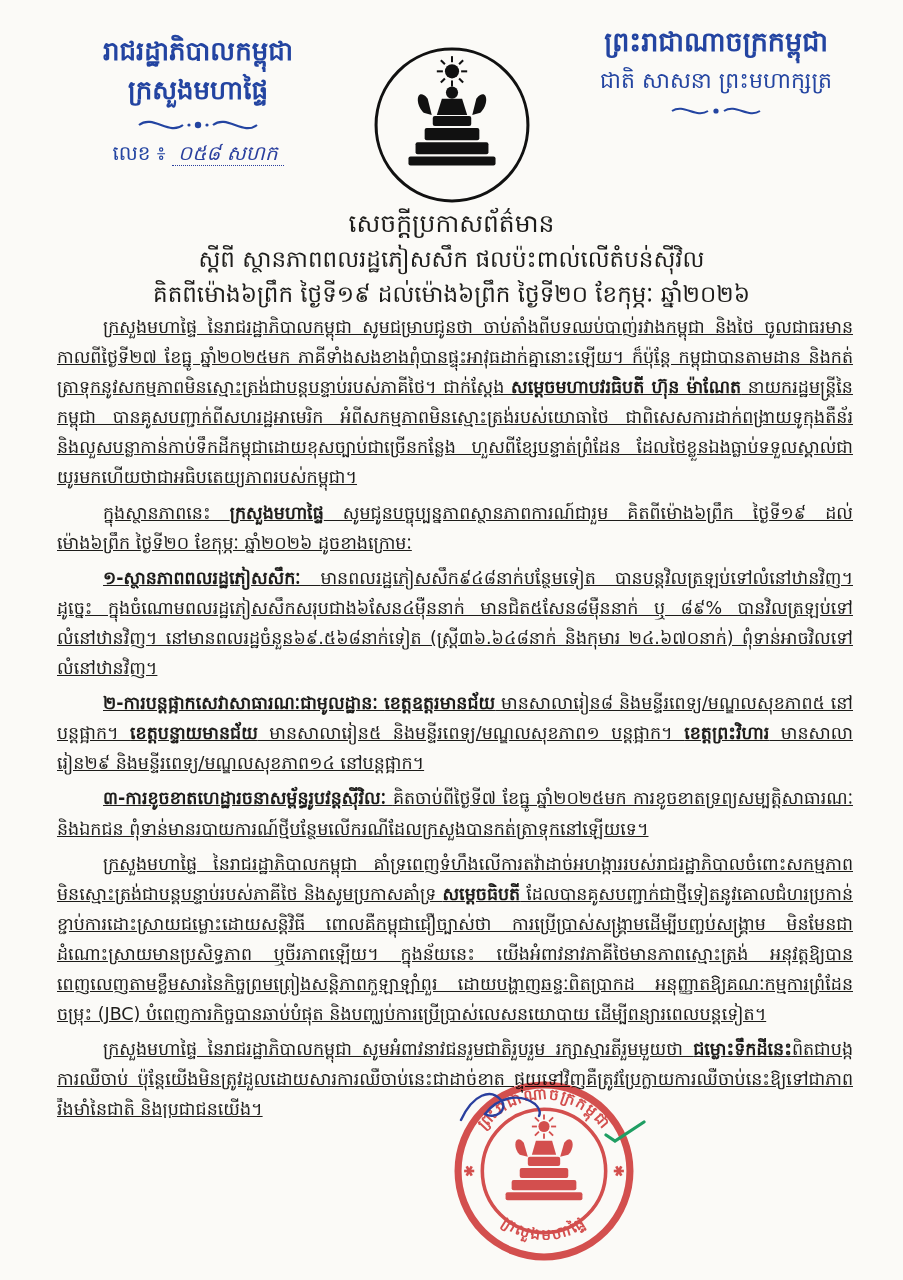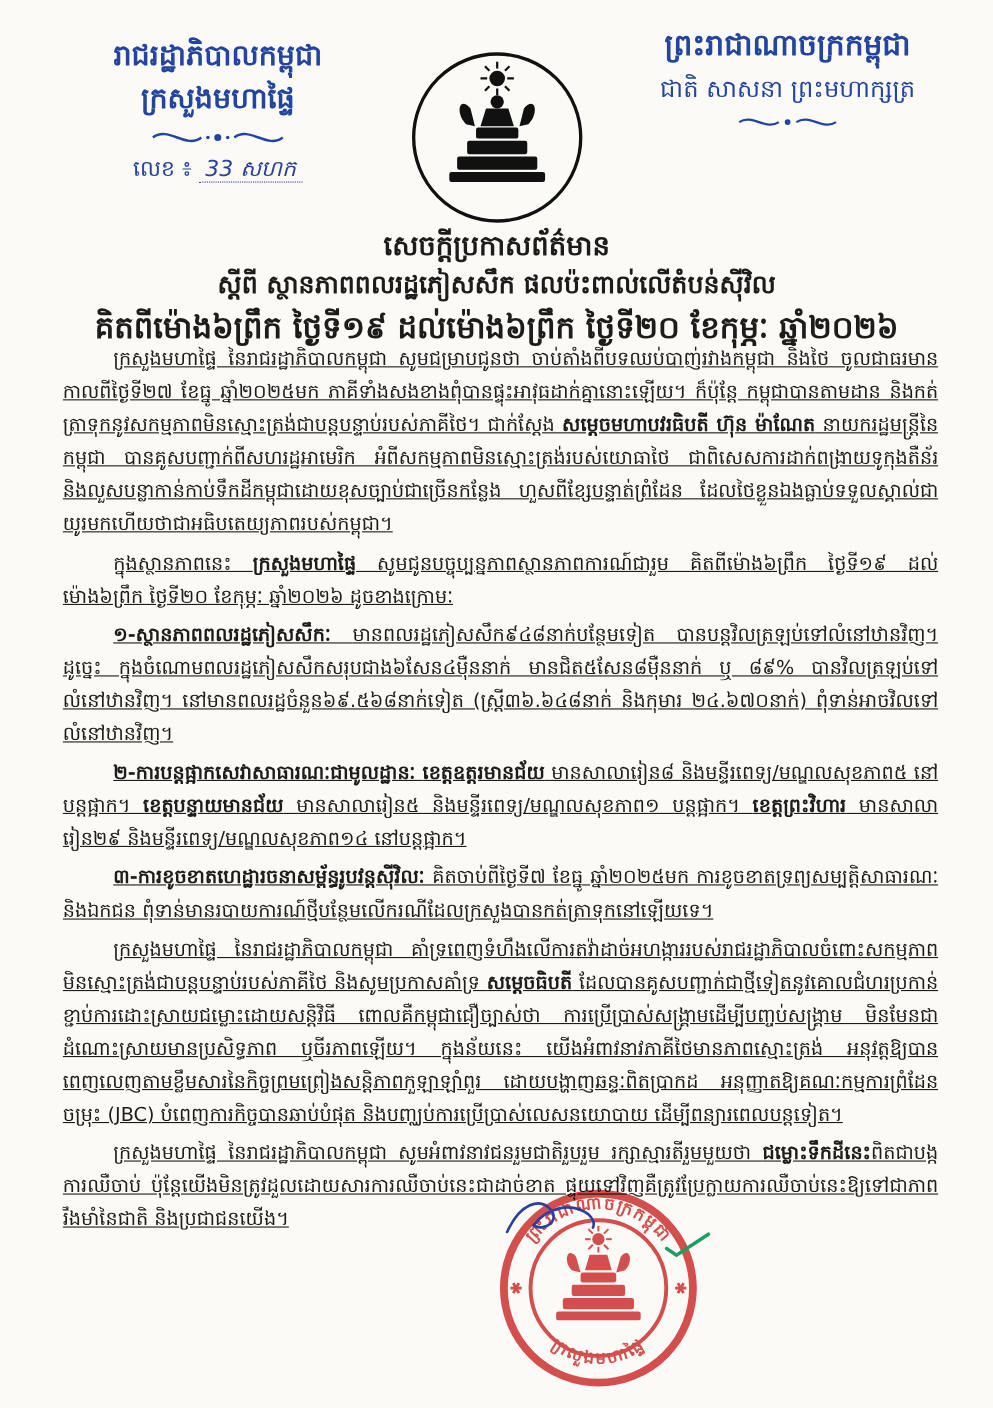--- a/index.html
+++ b/index.html
@@ -15,24 +15,24 @@
   .lh-left .l2 { font-size:26px; font-weight:bold; line-height:1.35; margin-top:4px; }
   .lh-left .flourish { margin:8px auto 6px; display:block; }
   .lh-num { font-size:20px; margin-top:4px; white-space:nowrap; }
   .lh-num .hand { font-style:italic; color:#2a3f9e; border-bottom:1px dotted #2a3f9e; padding:0 6px; }
   .lh-right { position:absolute; right:22px; top:24px; width:330px; text-align:center; color:#2344a1; }
   .lh-right .l1 { font-size:27px; font-weight:bold; line-height:1.3; }
   .lh-right .l2 { font-size:22px; margin-top:8px; }
   .lh-right .flourish { margin:6px auto 0; display:block; }
   .emblem { position:absolute; left:371px; top:44px; width:162px; height:162px; }
   
-  .title-block { position:absolute; left:60px; right:60px; top:206px; text-align:center; font-weight:bold; }
+  .title-block { position:absolute; left:60px; right:60px; top:206px; text-align:center; font-weight:normal; }
   .title-block .t1 { font-size:25px; line-height:1.45; }
   .title-block .t2 { font-size:23px; line-height:1.5; }
-  .title-block .t3 { font-size:28px; line-height:1.5; }
+  .title-block .t3 { font-size:23px; line-height:1.5; }
   
   .body-text { position:absolute; left:57px; right:50px; top:312px; height:806px;
     font-size:17.5px; line-height:1.72; text-align:justify; overflow:hidden; }
   .body-text p { text-indent:46px; margin-bottom:5px;text-decoration:underline; }
   .body-text .b { font-weight:bold; }
   
   .closing { position:absolute; right:42px; top:1120px; width:480px; text-align:center;
     font-size:19.5px; line-height:1.6; z-index:3; }
   .closing .check { display:inline-block; vertical-align:middle; margin-left:8px; }
   
@@ -50,21 +50,21 @@
     <div class="l2">ក្រសួងមហាផ្ទៃ</div>
     <svg class="flourish" width="130" height="18" viewBox="0 0 130 18">
       <path d="M6,9 C20,-2 36,20 50,9" fill="none" stroke="#2344a1" stroke-width="2.2"></path>
       <path d="M80,9 C94,-2 110,20 124,9" fill="none" stroke="#2344a1" stroke-width="2.2"></path>
       <circle cx="65" cy="9" r="3.2" fill="#2344a1"></circle>
       <circle cx="56" cy="9" r="1.6" fill="#2344a1"></circle>
       <circle cx="74" cy="9" r="1.6" fill="#2344a1"></circle>
     </svg>
     <div class="lh-num">
       <span>លេខ ៖</span>
-      <span class="hand">33 សហក</span>
+      <span class="hand">០៥៨ សហក</span>
     </div>
   </div>
 
   <div class="emblem">
     <svg width="162" height="162" viewBox="0 0 160 160">
       <circle cx="80" cy="80" r="75" fill="none" stroke="#111" stroke-width="3"></circle>
       <g fill="#111" stroke="#111">
         <circle cx="80" cy="27" r="7" stroke="none"></circle>
         <g stroke-width="2">
           <line x1="80" y1="12" x2="80" y2="18"></line>

